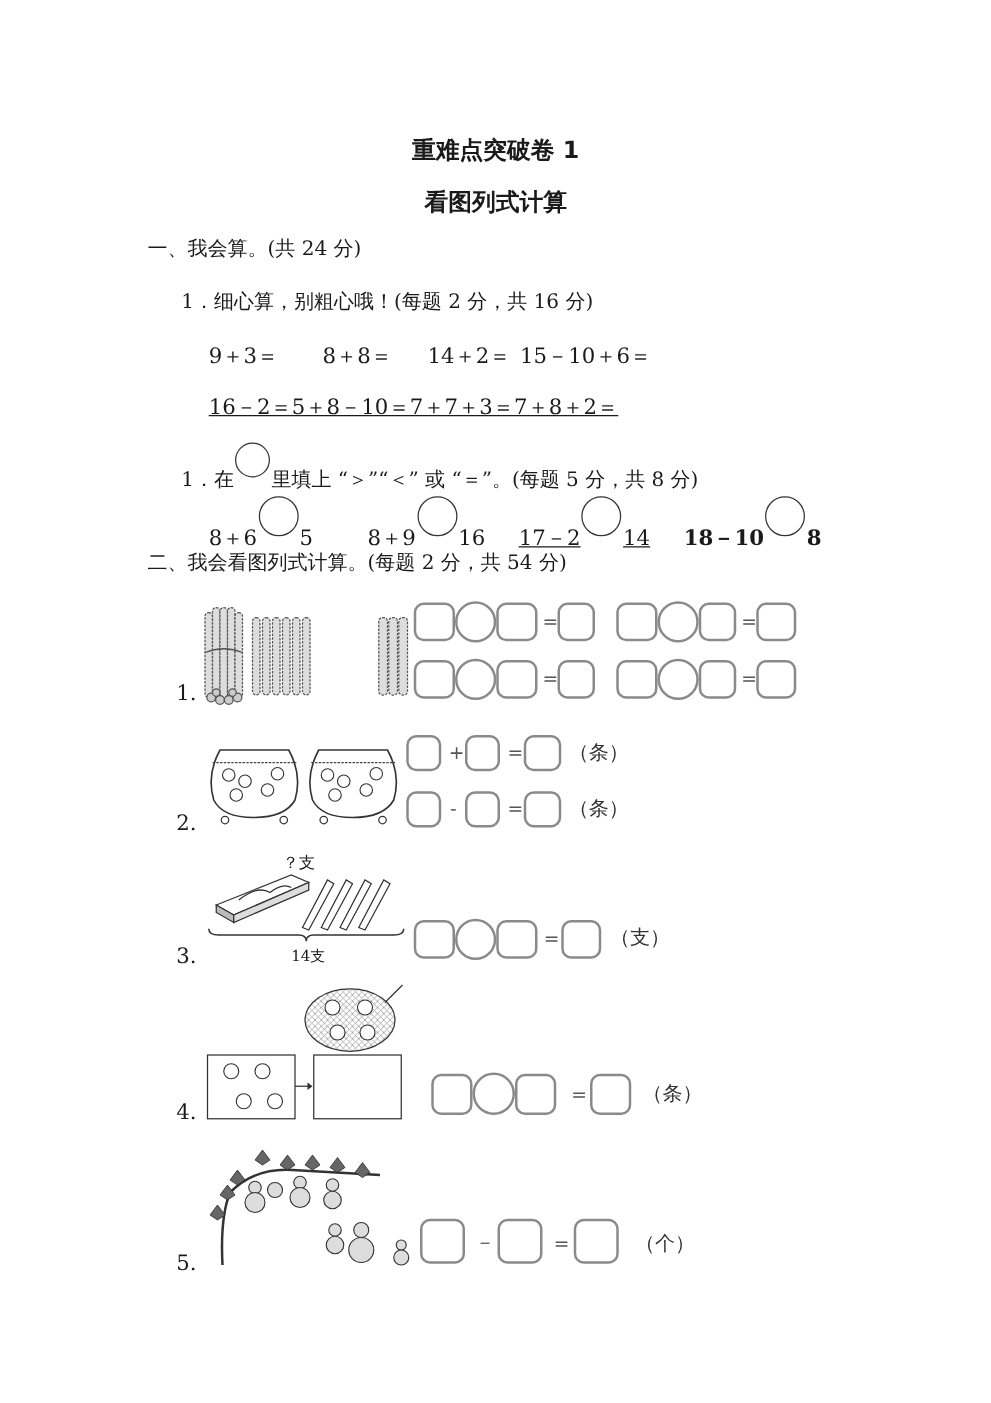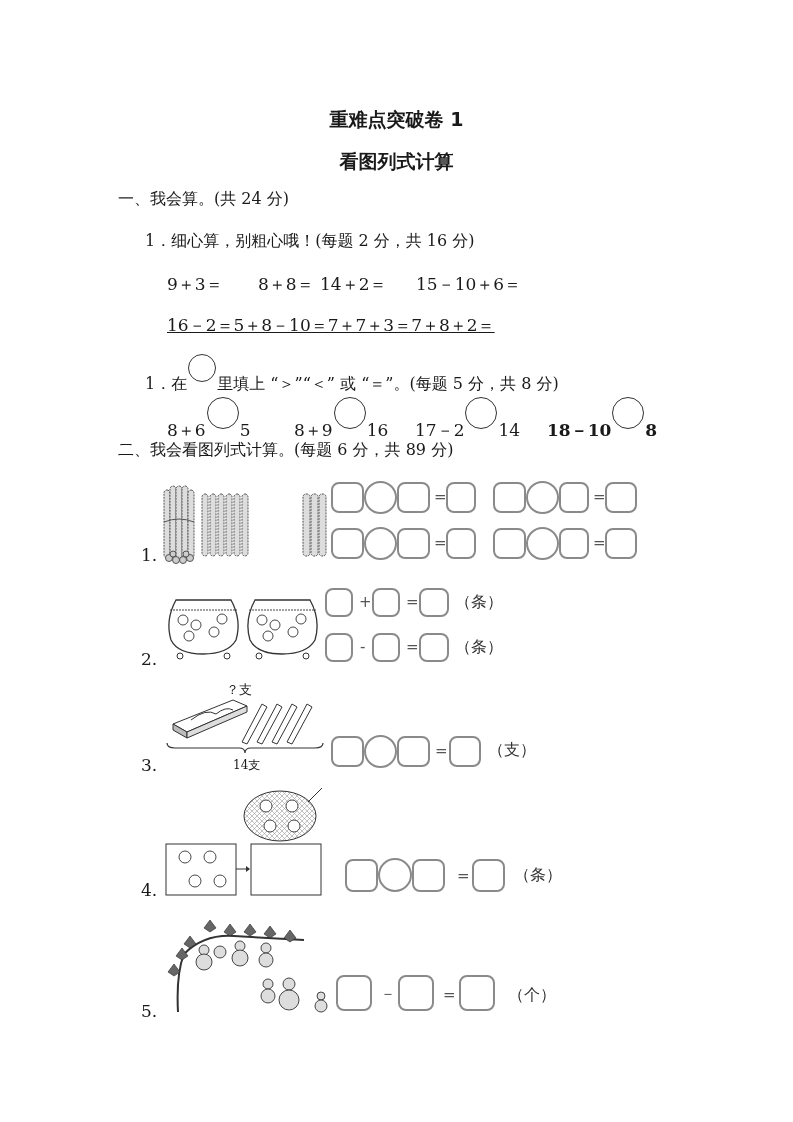--- a/index.html
+++ b/index.html
@@ -21,42 +21,42 @@
 <body>
 
 <div class="abs title" style="top:107px;">重难点突破卷 1</div>
 <div class="abs title" style="top:149px;">看图列式计算</div>
 
 <div class="abs txt" style="left:118px; top:189px;">一、我会算。(共 24 分)</div>
 <div class="abs txt" style="left:145px; top:231px;">1．细心算，别粗心哦！(每题 2 分，共 16 分)</div>
 
 <div class="abs eq" style="left:167px; top:273px;">9＋3＝</div>
 <div class="abs eq" style="left:258px; top:273px;">8＋8＝</div>
-<div class="abs eq" style="left:320px; top:273px;">14＋2＝</div>
+<div class="abs eq" style="left:342px; top:273px;">14＋2＝</div>
 <div class="abs eq" style="left:416px; top:273px;">15－10＋6＝</div>
 <div class="abs eq" style="left:167px; top:314px;text-decoration:underline;">16－2＝5＋8－10＝7＋7＋3＝7＋8＋2＝</div>
 
 <div class="abs txt" style="left:145px; top:364px;">
   <span>1．在</span><span class="circ-inline"></span><span>里填上 “＞”“＜” 或 “＝”。(每题 5 分，共 8 分)</span>
 </div>
 
 <div class="abs eq" style="left:167px; top:407px;">
   <span>8＋6</span><span class="circ-inline" style="width:30px;height:30px;top:-10px;"></span><span>5</span>
 </div>
 <div class="abs eq" style="left:294px; top:407px;">
   <span>8＋9</span><span class="circ-inline" style="width:30px;height:30px;top:-10px;"></span><span>16</span>
 </div>
-<div class="abs eq" style="left:415px; top:407px;">
+<div class="abs eq" style="left:415px; top:407px;text-decoration:underline;">
   <span>17－2</span><span class="circ-inline" style="width:30px;height:30px;top:-10px;"></span><span>14</span>
 </div>
 <div class="abs eq" style="left:547px; top:407px;font-weight:bold;">
   <span>18－10</span><span class="circ-inline" style="width:30px;height:30px;top:-10px;"></span><span>8</span>
 </div>
 
-<div class="abs txt" style="left:118px; top:440px;">二、我会看图列式计算。(每题 6 分，共 89 分)</div>
+<div class="abs txt" style="left:118px; top:440px;">二、我会看图列式计算。(每题 2 分，共 54 分)</div>
 
 <div class="num" style="left:141px; top:545px;">1.</div>
 <svg style="left:160px; top:484px;" width="40" height="82" viewBox="0 0 40 82">
   <g fill="#ddd" stroke="#555" stroke-width="1" stroke-dasharray="2 1">
     <rect x="4" y="6" width="6" height="68" rx="3"></rect>
       <rect x="10" y="2" width="6" height="72" rx="3"></rect>
       <rect x="16" y="2" width="6" height="72" rx="3"></rect>
       <rect x="22" y="2" width="6" height="72" rx="3"></rect>
       <rect x="28" y="6" width="6" height="68" rx="3"></rect>
   </g>

